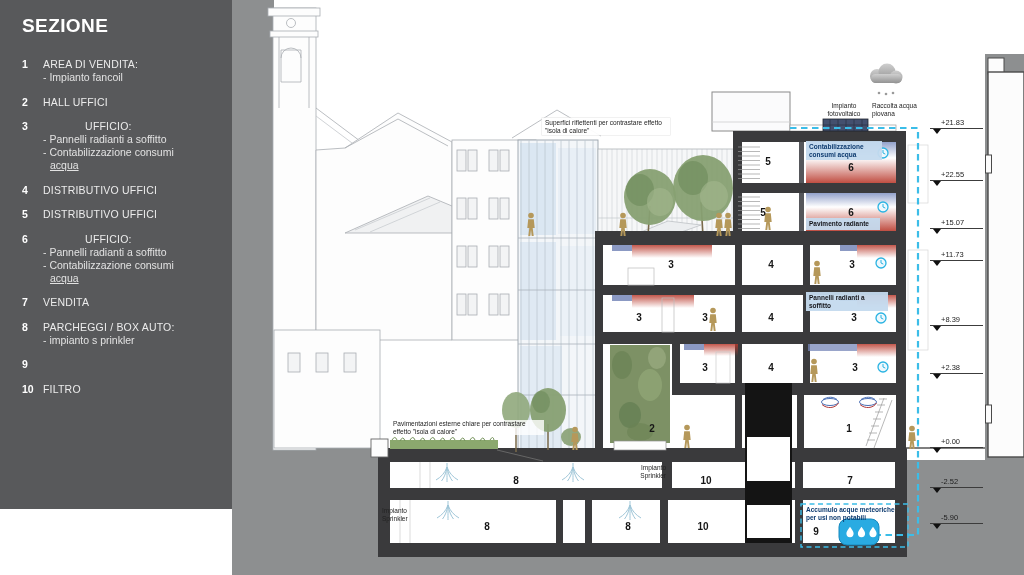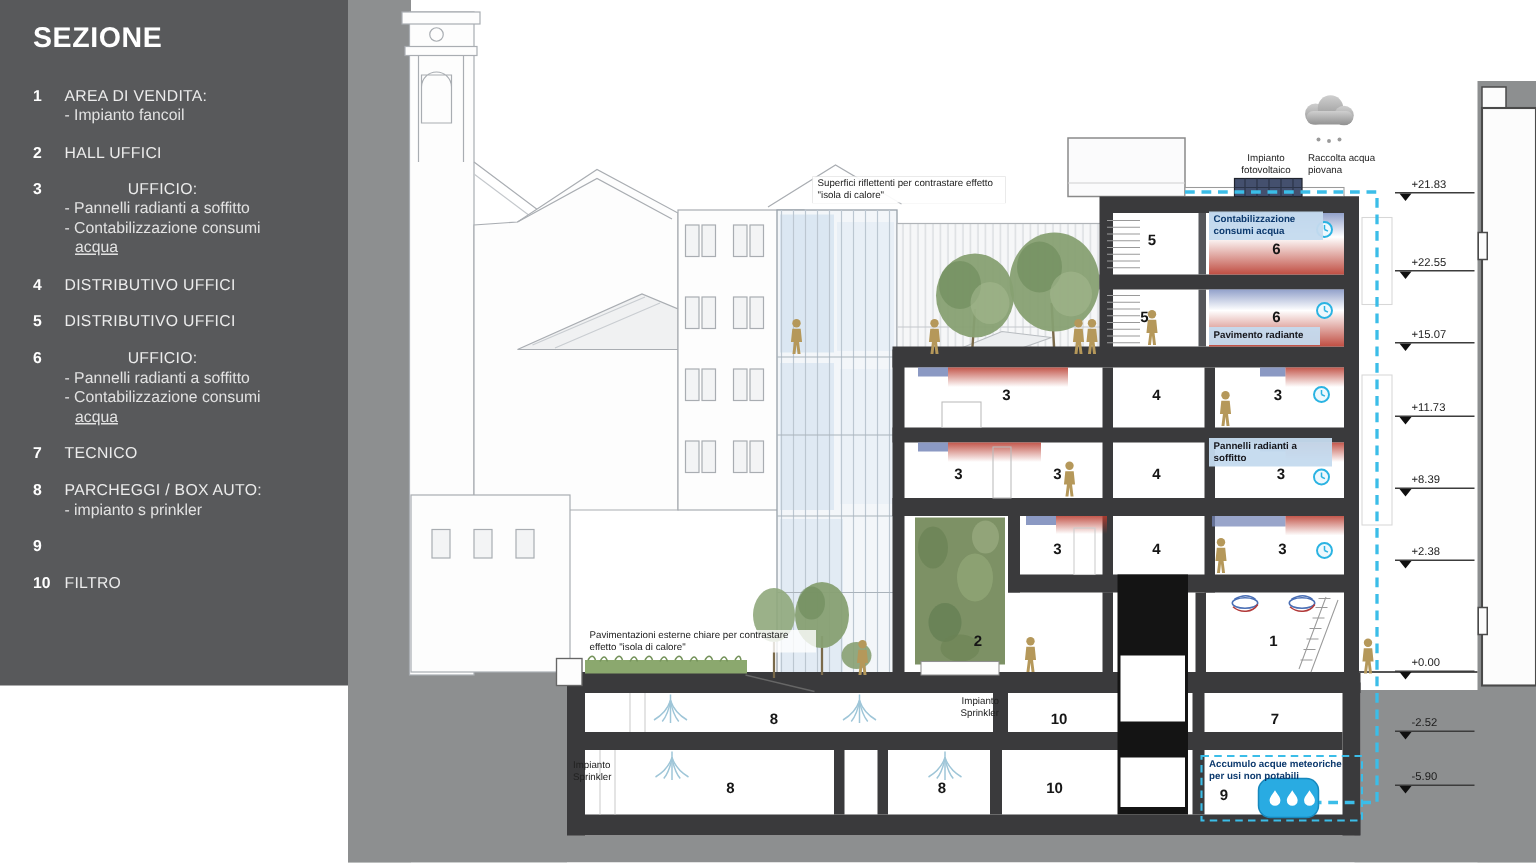--- a/index.html
+++ b/index.html
@@ -2,21 +2,21 @@
 <html><head>
 <meta charset="utf-8">
 <style>
   html,body{margin:0;padding:0;background:#fff;}
   body{width:1024px;height:575px;position:relative;overflow:hidden;
        font-family:"Liberation Sans", sans-serif;}
   #stage{position:absolute;inset:0;}
   svg.drawing{position:absolute;left:0;top:0;z-index:1;}
 
   
-  .sidebar{position:absolute;left:0;top:0;width:232px;height:457px;background:#58595b;
+  .sidebar{position:absolute;left:0;top:0;width:232px;height:509px;background:#58595b;
            color:#fff;box-sizing:border-box;padding:15px 14px 0 22px;z-index:6;}
   .sb-title{font-size:19px;font-weight:bold;letter-spacing:.4px;margin-bottom:21px;}
   .sb-item{display:flex;margin-bottom:11.5px;font-size:10.5px;line-height:13px;}
   .sb-num{width:21px;font-weight:bold;flex:none;color:#fff;}
   .sb-body{color:#ececec;}
   .sb-t{letter-spacing:.2px;text-align:center;}
   .sb-d{color:#e2e2e2;}
   .sb-d.cont{padding-left:7px;text-decoration:underline;}
 
   
@@ -395,21 +395,21 @@
     <div class="sb-body">
           <div class="sb-t">UFFICIO:</div>
       <div class="sb-d">- Pannelli radianti a soffitto</div>
       <div class="sb-d">- Contabilizzazione consumi</div>
       <div class="sb-d cont">acqua</div>
         </div>
   </div>
   <div class="sb-item">
     <div class="sb-num">7</div>
     <div class="sb-body">
-          <div class="sb-t">TECNICO</div>
+          <div class="sb-t">VENDITA</div>
         </div>
   </div>
   <div class="sb-item">
     <div class="sb-num">8</div>
     <div class="sb-body">
           <div class="sb-t">PARCHEGGI / BOX AUTO:</div>
       <div class="sb-d">- impianto s prinkler</div>
         </div>
   </div>
   <div class="sb-item">
@@ -463,21 +463,21 @@
       <div class="tri"></div>
     </div>
 <div class="elev" style="top:170px">
       <span class="txt">+22.55</span>
       <div class="tri"></div>
     </div>
 <div class="elev" style="top:218px">
       <span class="txt">+15.07</span>
       <div class="tri"></div>
     </div>
-<div class="elev" style="top:267px">
+<div class="elev" style="top:250px">
       <span class="txt">+11.73</span>
       <div class="tri"></div>
     </div>
 <div class="elev" style="top:315px">
       <span class="txt">+8.39</span>
       <div class="tri"></div>
     </div>
 <div class="elev" style="top:363px">
       <span class="txt">+2.38</span>
       <div class="tri"></div>

